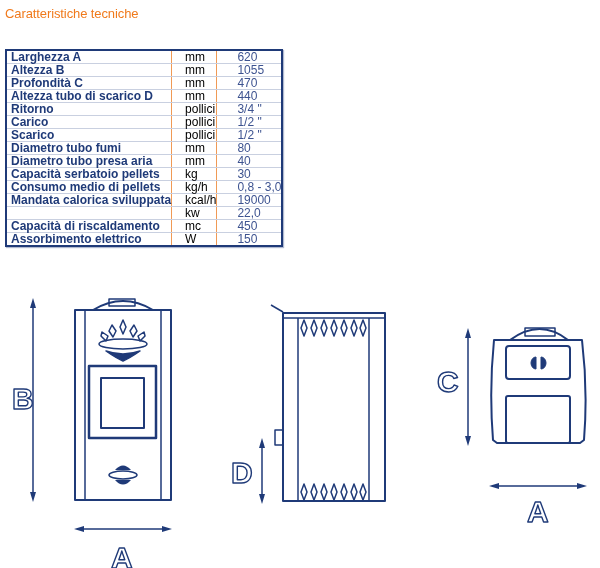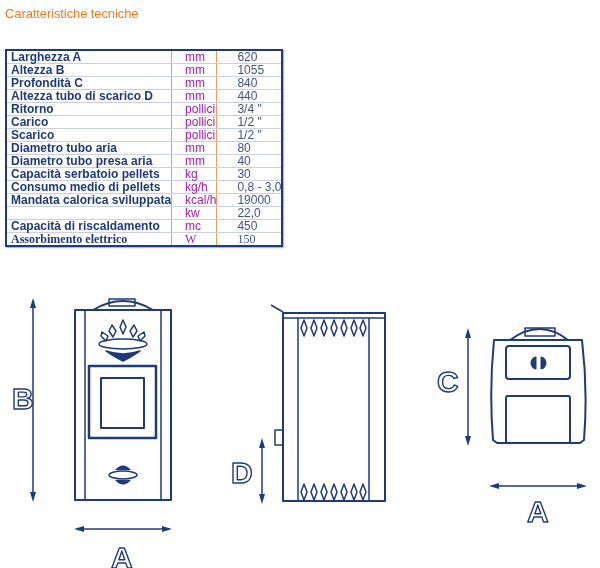--- a/index.html
+++ b/index.html
@@ -21,23 +21,23 @@
       box-shadow: 1px 1px 1px rgba(31,58,120,0.35);
       margin-top: 17px;
     }
     .spec-table td {
       height: 13px; line-height: 12px;
       font-size: 12px; padding: 0 0 0 4px;
       border-bottom: 1px solid #c9d0e0;
       white-space: nowrap; vertical-align: middle;
       color: #1f3a78;
     }
-    .spec-table tr:last-child td { border-bottom: none; font-family: Liberation Serif, serif; }
+    .spec-table tr:last-child td { border-bottom: none; }
     .spec-table td.label { font-weight: bold; width: 170px; }
-    .spec-table td.unit { width: 55px; border-left: 1px solid #f09a55; color: #a21caf; padding-left: 13px; }
+    .spec-table td.unit { width: 55px; border-left: 1px solid #f09a55; color: #000000; padding-left: 13px; }
     .spec-table td.value { border-left: 1px solid #f09a55; color: #3d5390; padding-left: 20px; }
 
     .drawing { position: absolute; left: 0; top: 285px; }
   </style>
 </head>
 <body>
 
 <div class="title">Caratteristiche tecniche</div>
 
 <table class="spec-table">
@@ -48,21 +48,21 @@
         <td class="value">620</td>
       </tr>
     <tr>
         <td class="label">Altezza B</td>
         <td class="unit">mm</td>
         <td class="value">1055</td>
       </tr>
     <tr>
         <td class="label">Profondità C</td>
         <td class="unit">mm</td>
-        <td class="value">840</td>
+        <td class="value">470</td>
       </tr>
     <tr>
         <td class="label">Altezza tubo di scarico D</td>
         <td class="unit">mm</td>
         <td class="value">440</td>
       </tr>
     <tr>
         <td class="label">Ritorno</td>
         <td class="unit">pollici</td>
         <td class="value">3/4 "</td>
@@ -71,21 +71,21 @@
         <td class="label">Carico</td>
         <td class="unit">pollici</td>
         <td class="value">1/2 "</td>
       </tr>
     <tr>
         <td class="label">Scarico</td>
         <td class="unit">pollici</td>
         <td class="value">1/2 "</td>
       </tr>
     <tr>
-        <td class="label">Diametro tubo aria</td>
+        <td class="label">Diametro tubo fumi</td>
         <td class="unit">mm</td>
         <td class="value">80</td>
       </tr>
     <tr>
         <td class="label">Diametro tubo presa aria</td>
         <td class="unit">mm</td>
         <td class="value">40</td>
       </tr>
     <tr>
         <td class="label">Capacità serbatoio pellets</td>

